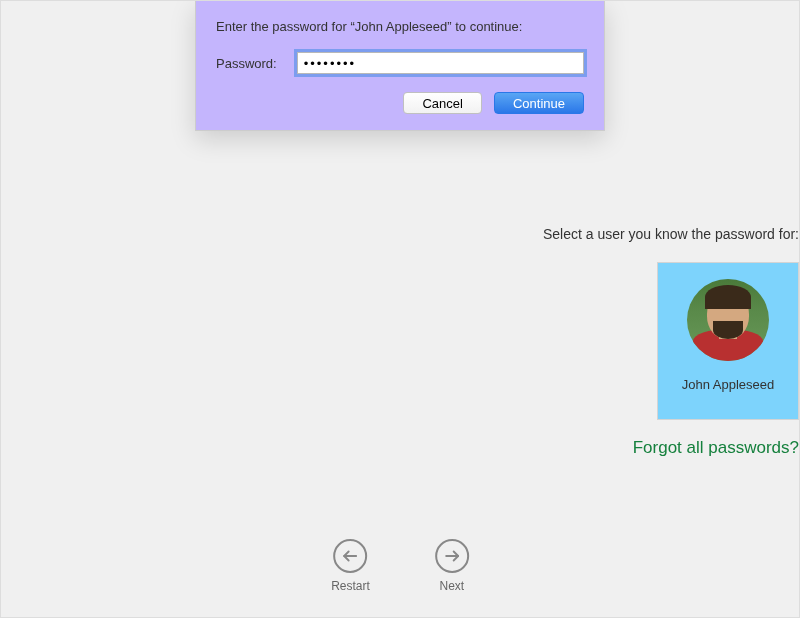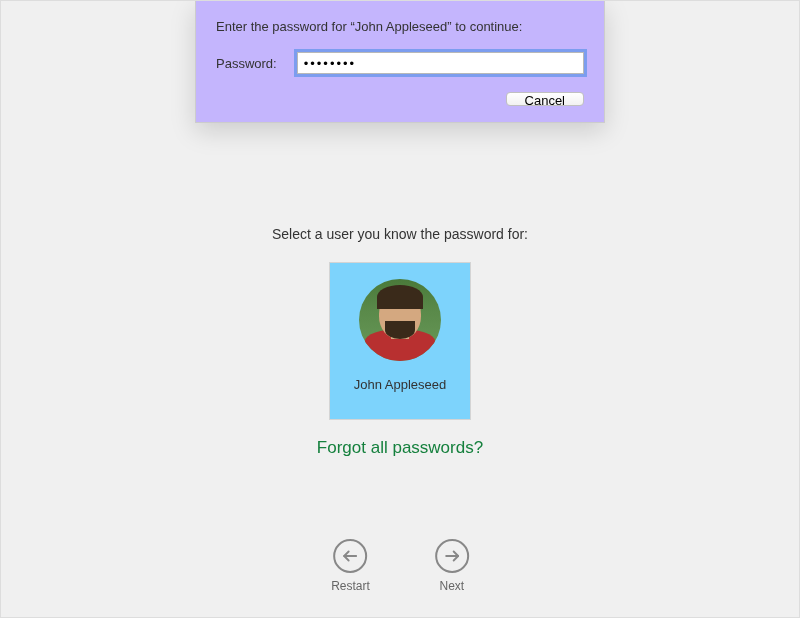--- a/index.html
+++ b/index.html
@@ -54,42 +54,42 @@
       letter-spacing: 2px;
       outline: none;
       background: white;
     }
     .dialog-buttons {
       display: flex;
       justify-content: flex-end;
       gap: 12px;
     }
     .btn {
-      height: 14px;
+      height: 22px;
       padding: 0 18px;
       font-size: 13px;
       border-radius: 4px;
       cursor: pointer;
       border: 1px solid #c0c0c0;
       background: linear-gradient(to bottom, #ffffff, #f2f2f2);
     }
     .btn-primary {
       background: linear-gradient(to bottom, #5aa6f4, #2a77e8);
       color: white;
       border: 1px solid #2a77e8;
     }
     .main-content {
       position: absolute;
       top: 0;
       left: 0;
       right: 0;
       bottom: 0;
       display: flex;
       flex-direction: column;
-      align-items: center;
+      align-items: flex-end;
       padding-top: 225px;
     }
     .select-prompt {
       font-size: 14px;
       color: #333;
       margin-bottom: 20px;
     }
     .user-card {
       width: 142px;
       height: 158px;
@@ -207,20 +207,21 @@
 <body>
 
 <div class="dialog">
   <div class="dialog-prompt">Enter the password for “John Appleseed” to continue:</div>
   <div class="password-row">
     <span class="password-label">Password:</span>
     <input type="password" class="password-input" value="••••••••" style="">
   </div>
   <div class="dialog-buttons">
     <button class="btn">Cancel</button>
+    <button class="btn btn-primary">Continue</button>
   </div>
 </div>
 
 <div class="main-content">
   <div class="select-prompt">Select a user you know the password for:</div>
   <div class="user-card">
     <div class="avatar">
       <div class="avatar-shirt"></div>
       <div class="avatar-neck"></div>
       <div class="avatar-face"></div>

